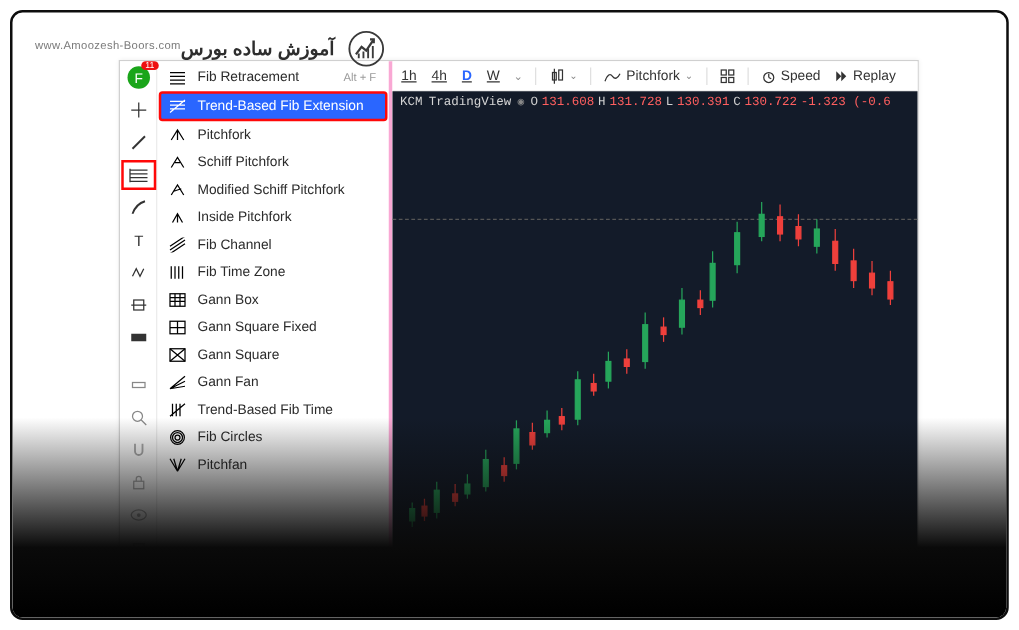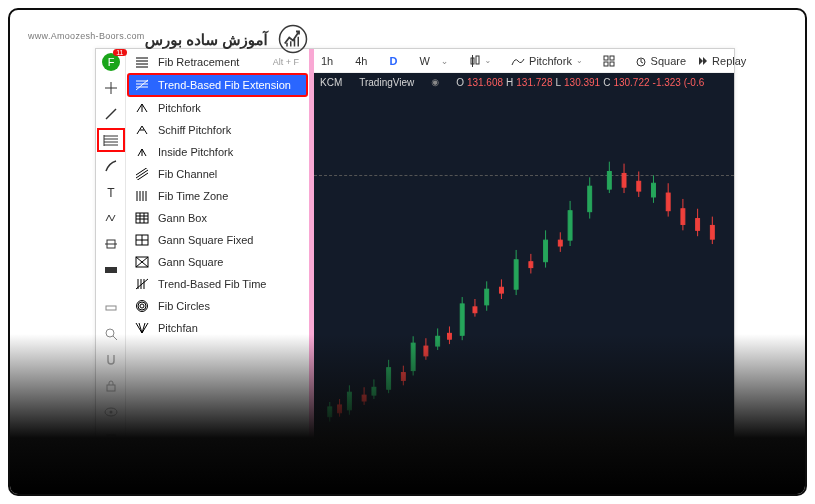--- a/index.html
+++ b/index.html
@@ -81,21 +81,21 @@
   }
   .vbtn.green svg circle { fill:#1aa51a; }
   .vbtn.highlight {
     outline: 2px solid #ff0808;
     outline-offset: 1px;
   }
   
   .tool-menu {
     width: 188px;
     background: #fff;
-    border-right: 5px solid #f9a8d4;
+    border-right: 3px solid #f9a8d4;
     padding-top: 2px;
     overflow: hidden;
   }
   .tool-item {
     display: flex;
     align-items: center;
     gap: 8px;
     padding: 4px 10px 4px 8px;
     font-size: 11px;
     color: #2b2b2b;
@@ -134,40 +134,41 @@
   .topbar {
     height: 24px;
     display:flex;
     align-items:center;
     gap: 10px;
     padding: 0 6px;
     font-size: 11px;
     color:#333;
     border-bottom: 1px solid #f0f0f0;
   }
-  .tf { display:flex; gap:20px; }
+  .tf { display:flex; gap:10px;text-decoration:underline; }
   .tf span { cursor:pointer; padding:0 1px; }
   .tf .active { color:#2a66ff; font-weight:600; }
   .sep { width:1px; height:14px; background:#e0e0e0; }
   .tbtn { display:flex; align-items:center; gap:4px; cursor:pointer; }
   .tbtn .downtiny { font-size:8px; color:#888; }
   .chart-canvas {
     flex:1;
     background:#131b29;
     position:relative;
     overflow:hidden;
   }
   .ticker-bar {
     position:absolute; top:0; left:0; right:0;
     height:18px;
     display:flex; align-items:center;
     padding:0 6px;
     font-size:10px;
     color:#b4b4b4;
-    gap:17px;
+    gap:5px;
+    font-family:Liberation Mono, monospace;
   }
   .ticker-bar .sym { color:#d5d5d5; font-weight:500; }
   .ticker-bar .eye { color:#888; font-size:9px; }
   .ohlc { display:flex; gap:3px; }
   .ohlc .v { color:#ff5f5f; }
   .ohlc .lb { color:#d0d0d0; }
   
   .candles { position:absolute; inset:20px 4px 4px 4px; }
   .dashline { position:absolute; left:0; right:0; top:102px; border-top:1px dashed #555; }
 </style>
@@ -312,20 +313,28 @@
             <span class="ticon">
               <svg width="14" height="12">
                 <path d="M2 10 L7 2 L12 10 M5 6h4" stroke="currentColor" fill="none"></path>
               </svg>
             </span>
             <span>Schiff Pitchfork</span>
           </div>
           <div class="tool-item">
             <span class="ticon">
               <svg width="14" height="12">
+                <path d="M2 10 L7 2 L12 10 M4 7 L10 5" stroke="currentColor" fill="none"></path>
+              </svg>
+            </span>
+            <span>Modified Schiff Pitchfork</span>
+          </div>
+          <div class="tool-item">
+            <span class="ticon">
+              <svg width="14" height="12">
                 <path d="M3 10 L7 3 L11 10 M7 3v7" stroke="currentColor" fill="none"></path>
               </svg>
             </span>
             <span>Inside Pitchfork</span>
           </div>
           <div class="tool-item">
             <span class="ticon">
               <svg width="14" height="12">
                 <path d="M1 10 L13 2 M1 7 L13 -1 M1 13 L13 5" stroke="currentColor" fill="none"></path>
               </svg>
@@ -359,20 +368,28 @@
             <span>Gann Square Fixed</span>
           </div>
           <div class="tool-item">
             <span class="ticon">
               <svg width="14" height="12">
                 <rect x="1" y="1" width="12" height="10" fill="none" stroke="currentColor"></rect>
                 <path d="M1 1L13 11M1 11L13 1" stroke="currentColor"></path>
               </svg>
             </span>
             <span>Gann Square</span>
+          </div>
+          <div class="tool-item">
+            <span class="ticon">
+              <svg width="14" height="12">
+                <path d="M1 11 L13 1 M1 11 L13 5 M1 11 L13 9" stroke="currentColor" fill="none"></path>
+              </svg>
+            </span>
+            <span>Gann Fan</span>
           </div>
           <div class="tool-item">
             <span class="ticon">
               <svg width="14" height="12">
                 <path d="M1 11 L13 1 M3 1v10 M6 1v10 M9 1v10" stroke="currentColor" fill="none"></path>
               </svg>
             </span>
             <span>Trend-Based Fib Time</span>
           </div>
           <div class="tool-item">
@@ -431,21 +448,21 @@
               <rect x="7" y="7" width="4" height="4" stroke="#333" fill="none"></rect>
             </svg>
         </span>
         <span class="sep"></span>
         <span class="tbtn">
           <svg width="12" height="12">
               <circle cx="6" cy="7" r="4" fill="none" stroke="#333"></circle>
               <line x1="6" y1="7" x2="6" y2="4" stroke="#333"></line>
               <line x1="6" y1="7" x2="8" y2="8" stroke="#333"></line>
             </svg>
-          <span>Square</span>
+          <span>Speed</span>
         </span>
         <span class="tbtn">
           <svg width="12" height="12">
               <polygon points="3,2 3,10 7,6" fill="#333"></polygon>
               <polygon points="7,2 7,10 11,6" fill="#333"></polygon>
             </svg>
           <span>Replay</span>
         </span>
       </div>
       <div class="chart-canvas">

